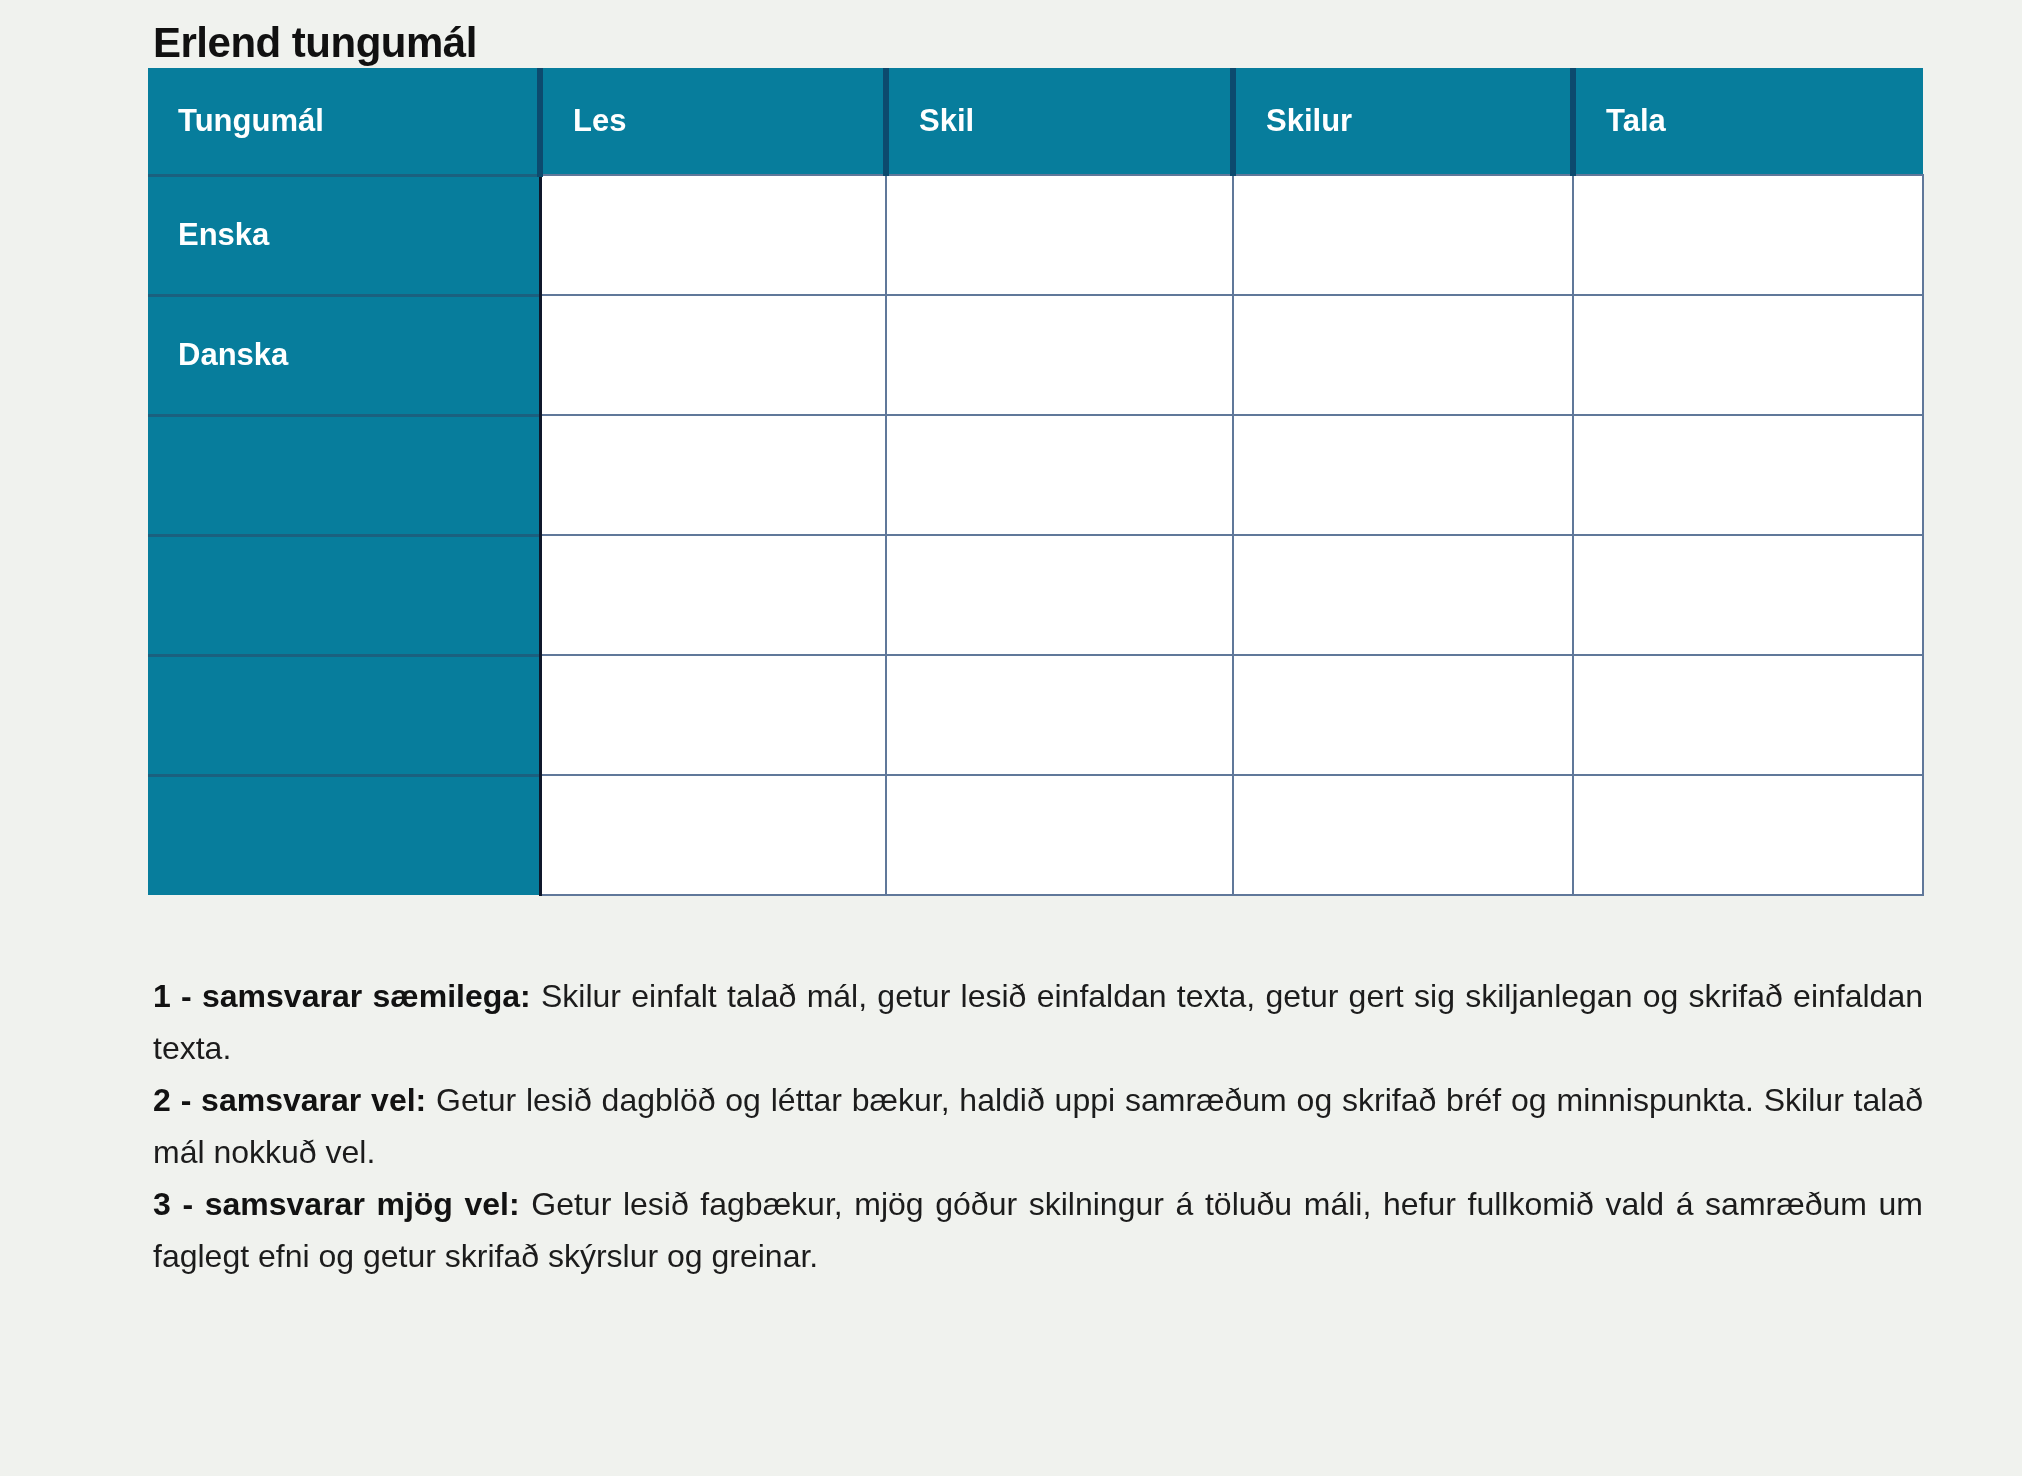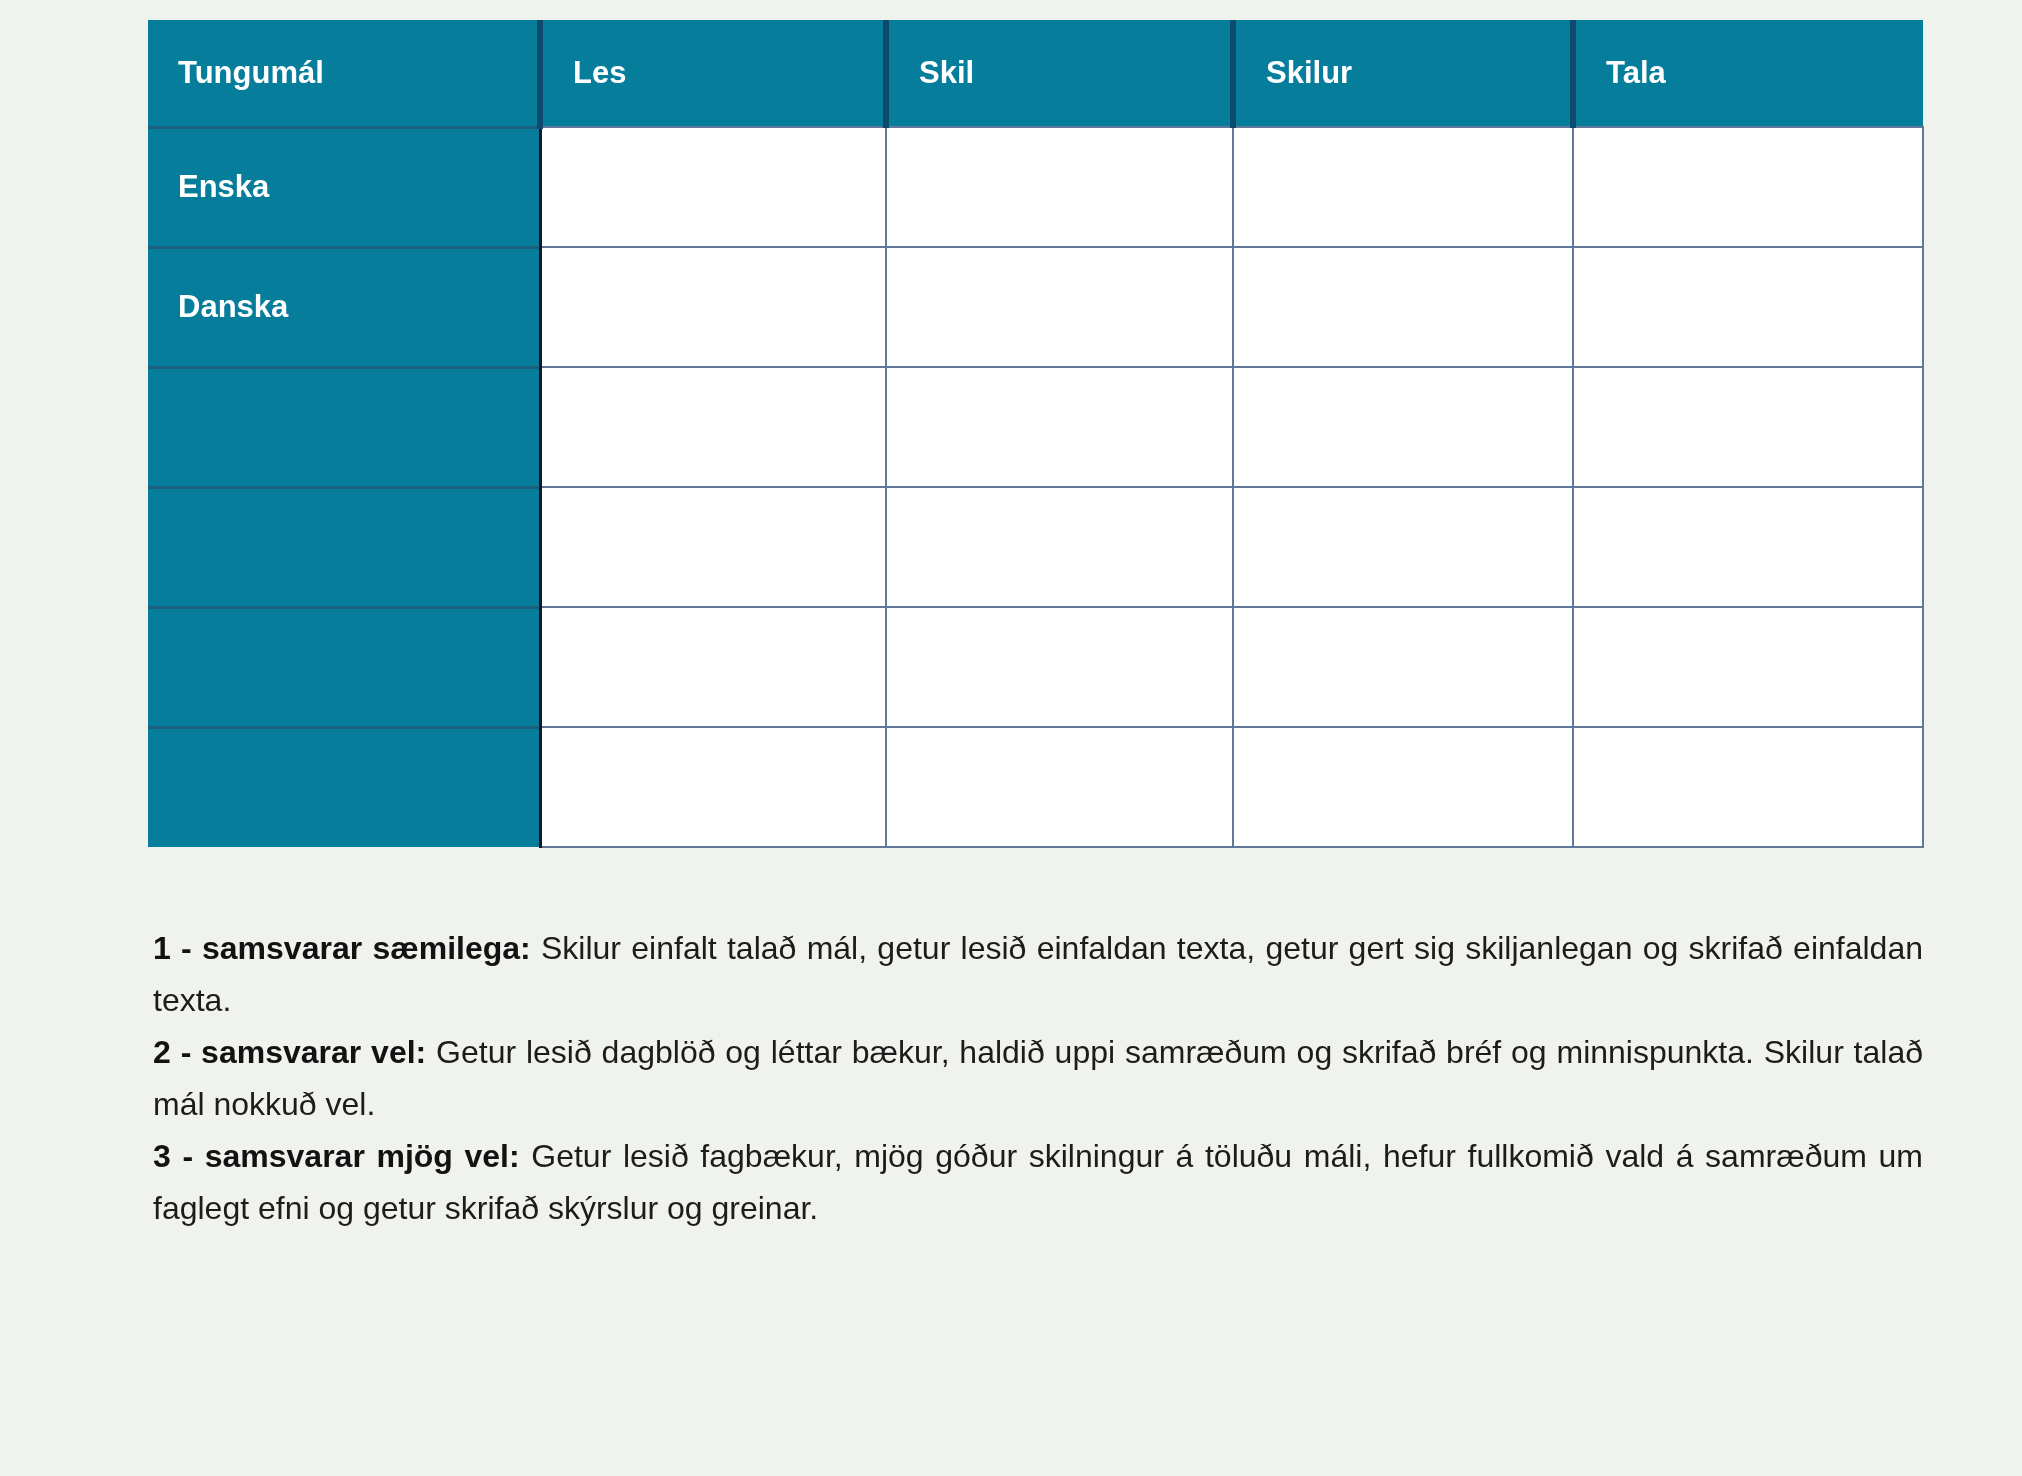--- a/index.html
+++ b/index.html
@@ -24,21 +24,20 @@
   }
   .title {
     margin: 18px 0 0 5px;
     font-size: 42px;
     line-height: 50px;
     font-weight: 700;
     color: #111111;
     letter-spacing: -0.5px;
   }
   table.skills {
-    margin-top: 20px;
     width: 1775px;
     border-collapse: collapse;
     table-layout: fixed;
     border-radius: 27px;
   }
   col.c0 { width: 392px; }
   col.c1 { width: 346px; }
   col.c2 { width: 347px; }
   col.c3 { width: 340px; }
   col.c4 { width: 350px; }
@@ -98,20 +97,21 @@
   }
   .levels p { margin: 0; }
   .levels strong { color: #121212; }
 </style>
 </head>
 <body>
 
 <div class="page">
   <div class="content">
 
+    <h1 class="title">Erlend tungumál</h1>
 
     <table class="skills">
       <colgroup>
         <col class="c0">
           <col class="c1">
           <col class="c2">
           <col class="c3">
           <col class="c4">
       </colgroup>
       <thead>

